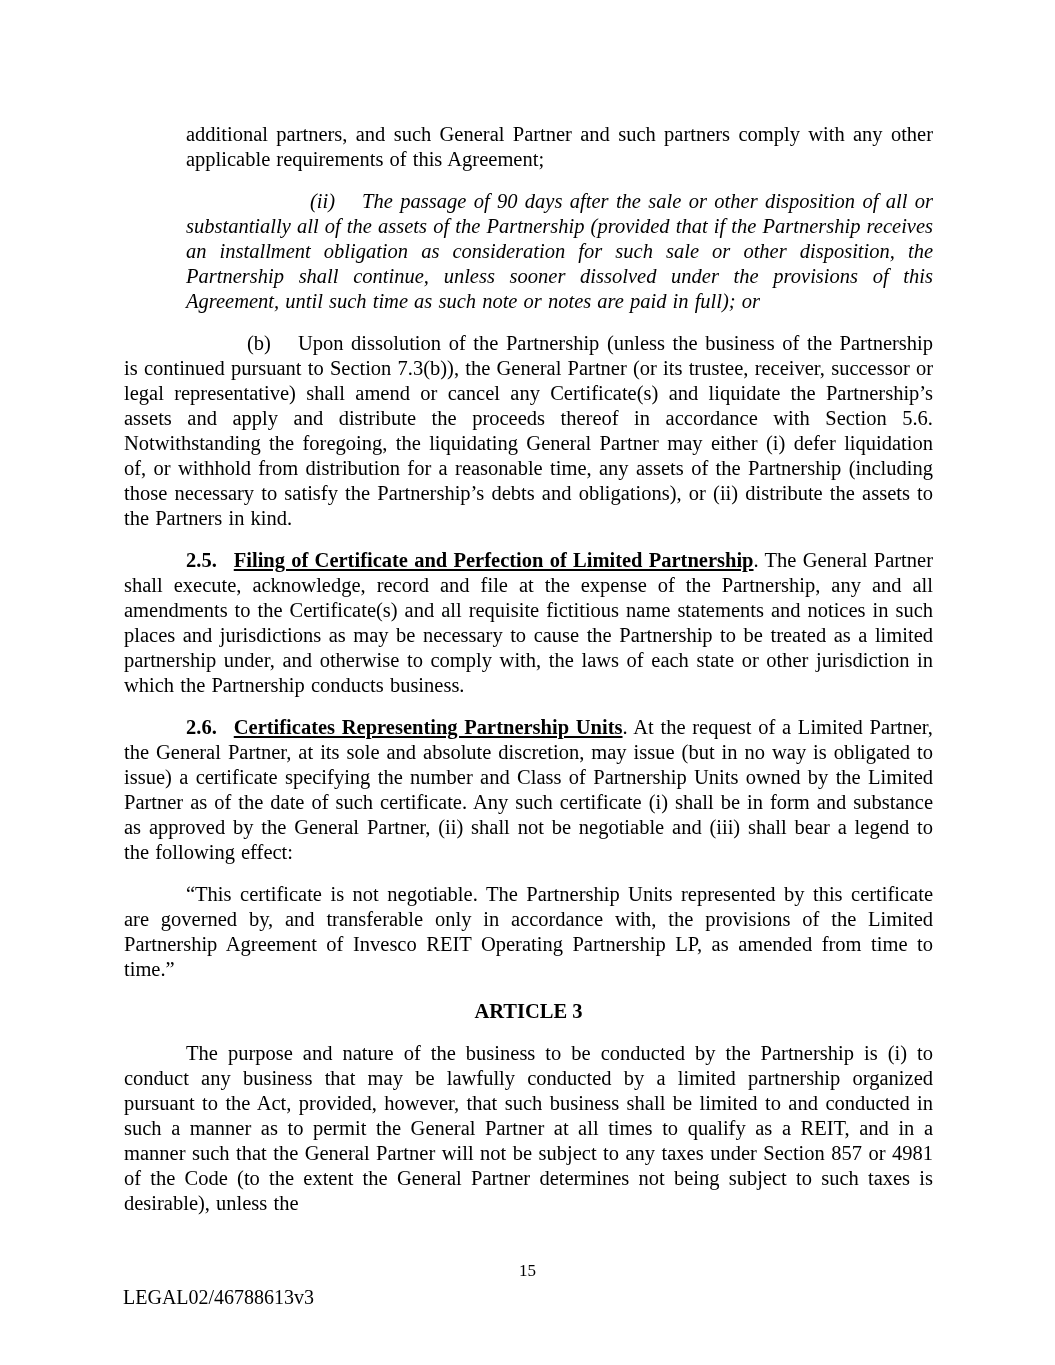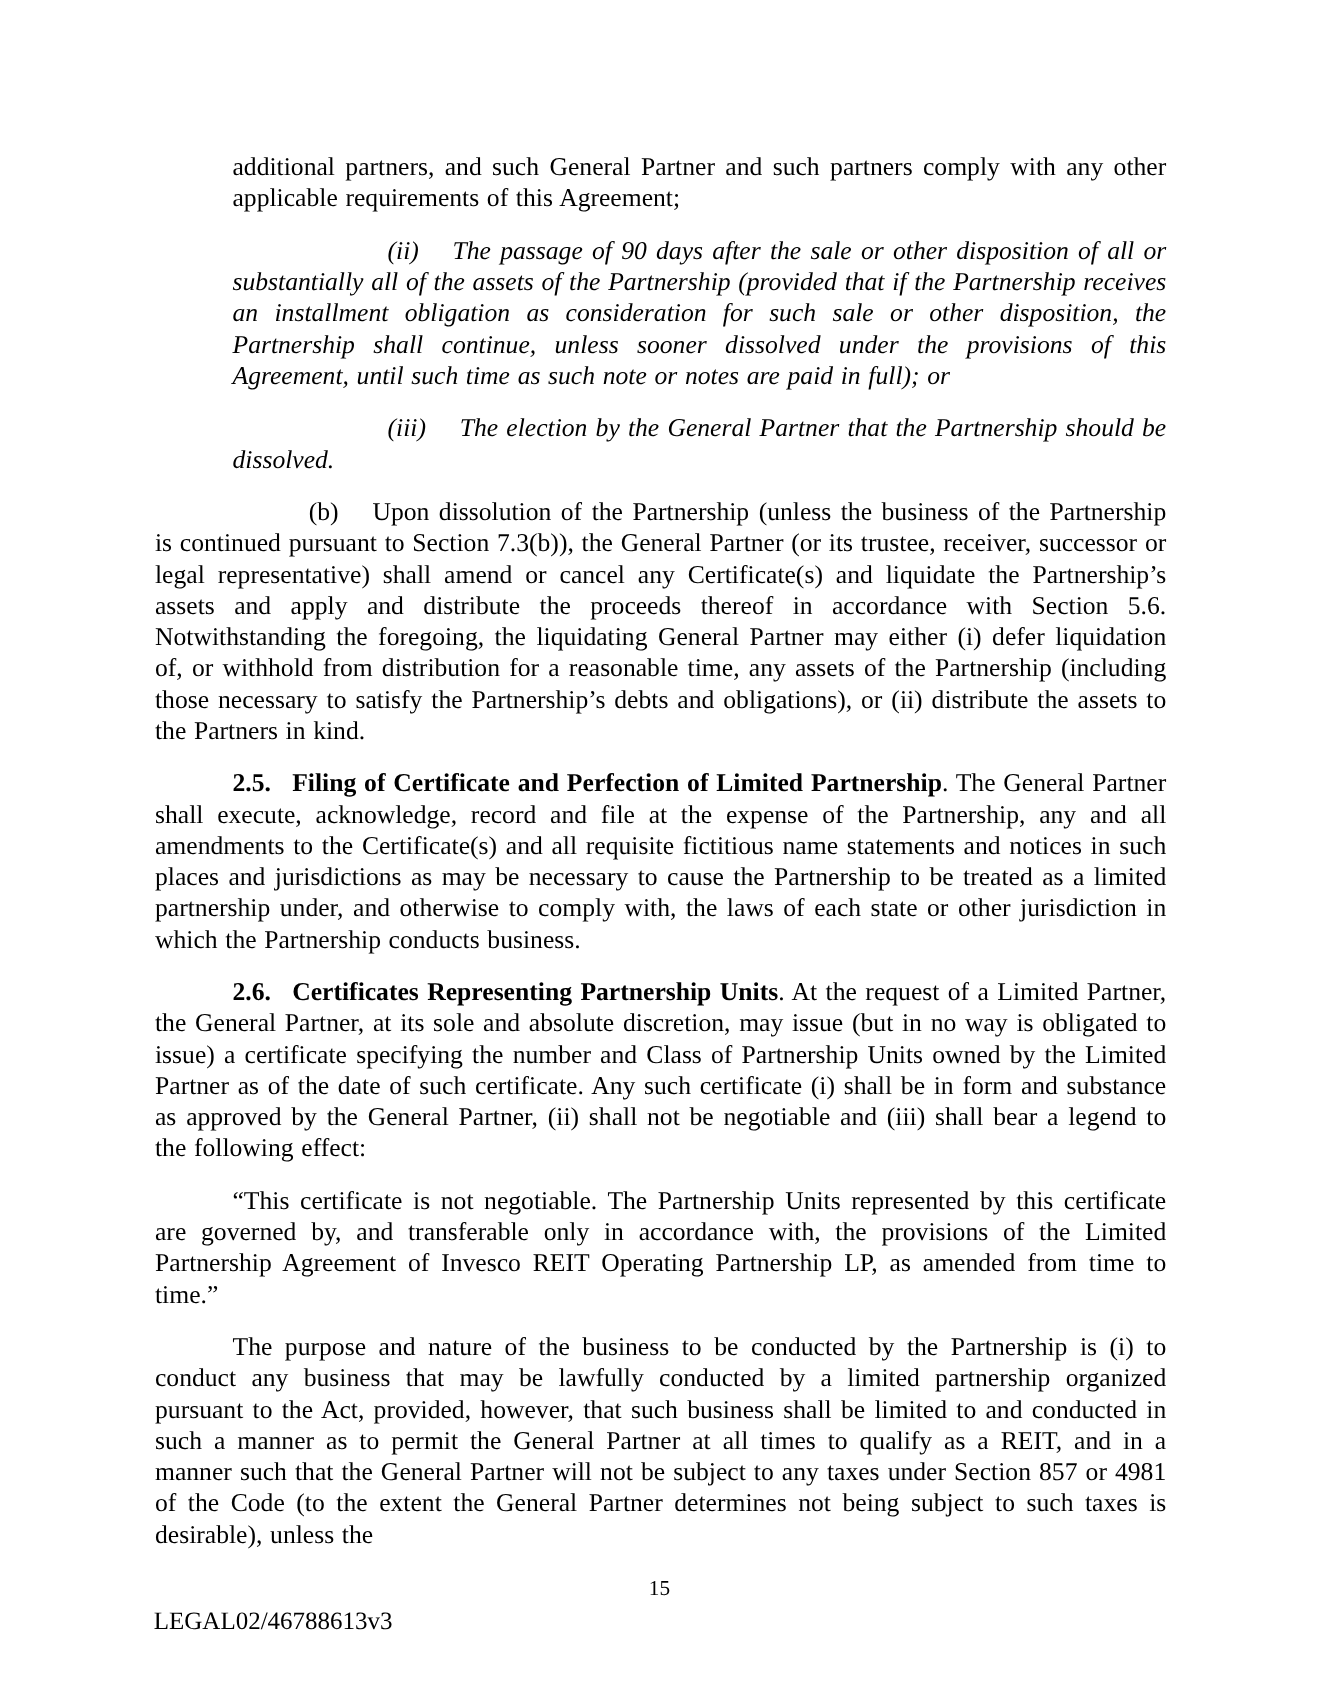--- a/index.html
+++ b/index.html
@@ -34,21 +34,21 @@
 
   
   .fi-tab2 { text-indent: 124px; font-style: italic; }  
   .fi-b    { text-indent: 123px; }  
   .fi-half { text-indent: 62px; }   
 
   .tab    { display: inline-block; width: 27px; }
   .tab-sm { display: inline-block; width: 17px; }
 
   .bold { font-weight: bold; }
-  .underline { }
+  .underline { text-decoration: underline; }
 
   .heading {
     font-size: 20.5px;
     line-height: 25px;
     font-weight: bold;
     text-align: center;
     margin-bottom: 17px;
   }
 
   .page-number {
@@ -72,30 +72,30 @@
 </head>
 <body>
 
 <div class="page">
   <main class="content">
 
     <p class="para block-indent">additional partners, and such General Partner and such partners comply with any other applicable requirements of this Agreement;</p>
 
     <p class="para block-indent fi-tab2"><span>(ii)</span><span class="tab"></span><span>The passage of 90 days after the sale or other disposition of all or substantially all of the assets of the Partnership (provided that if the Partnership receives an installment obligation as consideration for such sale or other disposition, the Partnership shall continue, unless sooner dissolved under the provisions of this Agreement, until such time as such note or notes are paid in full); or</span></p>
 
-    <p class="para block-indent fi-tab2"><span>(iii)</span><span class="tab"></span><span>The election by the General Partner that the Partnership should be dissolved.</span></p>
 
     <p class="para fi-b"><span>(b)</span><span class="tab"></span><span>Upon dissolution of the Partnership (unless the business of the Partnership is continued pursuant to Section 7.3(b)), the General Partner (or its trustee, receiver, successor or legal representative) shall amend or cancel any Certificate(s) and liquidate the Partnership’s assets and apply and distribute the proceeds thereof in accordance with Section 5.6. Notwithstanding the foregoing, the liquidating General Partner may either (i) defer liquidation of, or withhold from distribution for a reasonable time, any assets of the Partnership (including those necessary to satisfy the Partnership’s debts and obligations), or (ii) distribute the assets to the Partners in kind.</span></p>
 
     <p class="para fi-half"><span class="bold">2.5.</span><span class="tab-sm"></span><span class="bold underline">Filing of Certificate and Perfection of Limited Partnership</span><span>. The General Partner shall execute, acknowledge, record and file at the expense of the Partnership, any and all amendments to the Certificate(s) and all requisite fictitious name statements and notices in such places and jurisdictions as may be necessary to cause the Partnership to be treated as a limited partnership under, and otherwise to comply with, the laws of each state or other jurisdiction in which the Partnership conducts business.</span></p>
 
     <p class="para fi-half"><span class="bold">2.6.</span><span class="tab-sm"></span><span class="bold underline">Certificates Representing Partnership Units</span><span>. At the request of a Limited Partner, the General Partner, at its sole and absolute discretion, may issue (but in no way is obligated to issue) a certificate specifying the number and Class of Partnership Units owned by the Limited Partner as of the date of such certificate. Any such certificate (i) shall be in form and substance as approved by the General Partner, (ii) shall not be negotiable and (iii) shall bear a legend to the following effect:</span></p>
 
     <p class="para fi-half">“This certificate is not negotiable. The Partnership Units represented by this certificate are governed by, and transferable only in accordance with, the provisions of the Limited Partnership Agreement of Invesco REIT Operating Partnership LP, as amended from time to time.”</p>
 
+    <h2 class="heading">ARTICLE 3</h2>
 
 
     <p class="para fi-half">The purpose and nature of the business to be conducted by the Partnership is (i) to conduct any business that may be lawfully conducted by a limited partnership organized pursuant to the Act, provided, however, that such business shall be limited to and conducted in such a manner as to permit the General Partner at all times to qualify as a REIT, and in a manner such that the General Partner will not be subject to any taxes under Section 857 or 4981 of the Code (to the extent the General Partner determines not being subject to such taxes is desirable), unless the</p>
 
   </main>
 
   <div class="page-number">15</div>
 
   <div class="doc-id">LEGAL02/46788613v3</div>
 </div>

